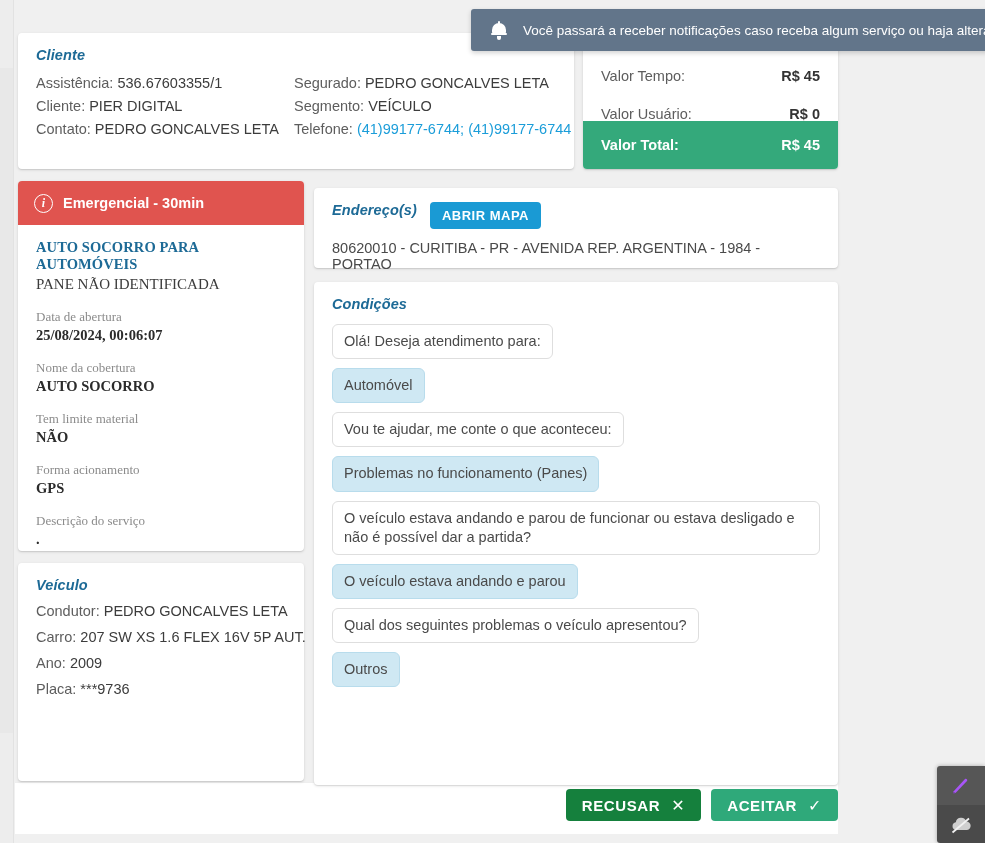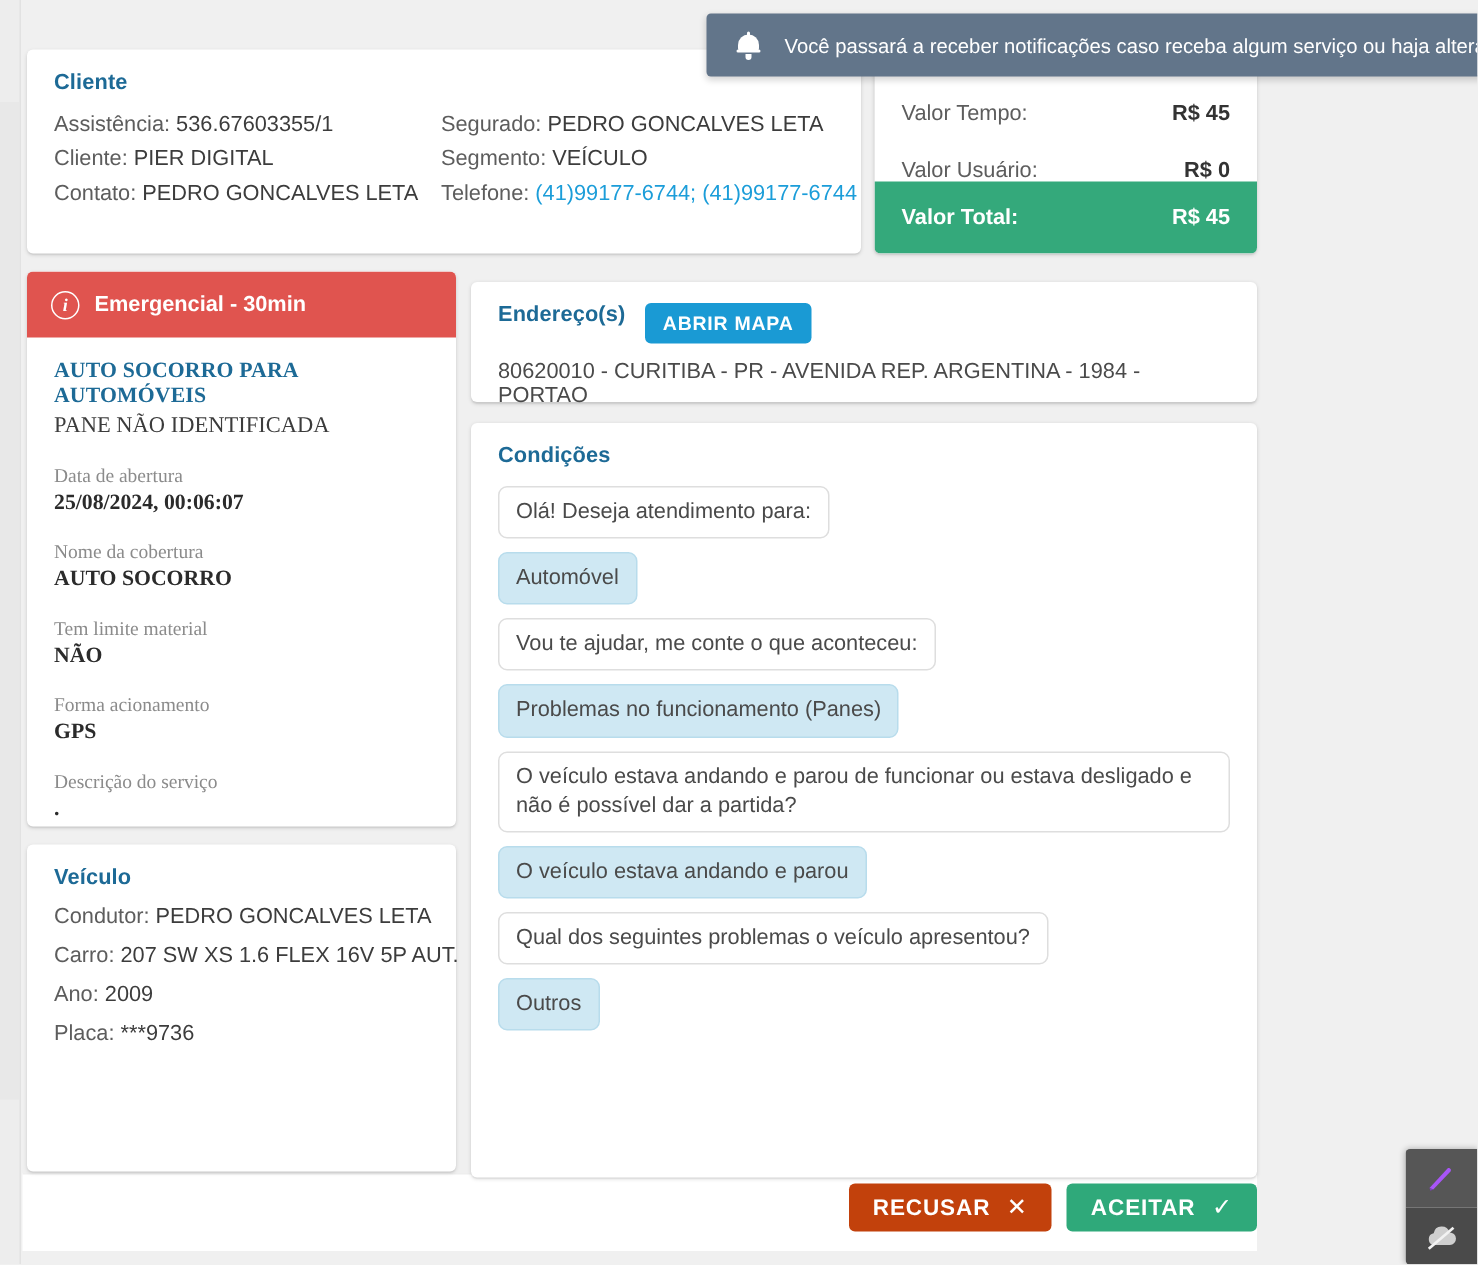--- a/index.html
+++ b/index.html
@@ -52,20 +52,21 @@
     background: #ffffff;
     border-radius: 4px;
     box-shadow: 0 1px 3px rgba(0,0,0,0.13), 0 1px 1px rgba(0,0,0,0.07);
   }
 
   .card-title {
     color: #1d6a96;
     font-size: 14.5px;
     font-weight: bold;
     letter-spacing: 0.1px;
+    font-style: italic;
   }
 
   
   #client-card {
     left: 18px;
     top: 33px;
     width: 556px;
     height: 136px;
     padding: 14px 18px 10px 18px;
   }
@@ -270,21 +271,21 @@
     font-size: 15px;
     font-weight: bold;
     letter-spacing: 0.6px;
     padding: 0 16px;
     height: 32px;
     display: inline-flex;
     align-items: center;
     gap: 11px;
     cursor: pointer;
   }
-  .btn-refuse { background: #c2410c; }
+  .btn-refuse { background: #15803d; }
   .btn-accept { background: #2fa97a; }
   .btn-action .glyph { font-size: 16px; font-weight: normal; }
 
   
   .bottom-band {
     position: absolute;
     left: 15px; top: 782px;
     width: 823px; height: 52px;
     background: #ffffff;
     border-top: 1px solid #eeeeee;

